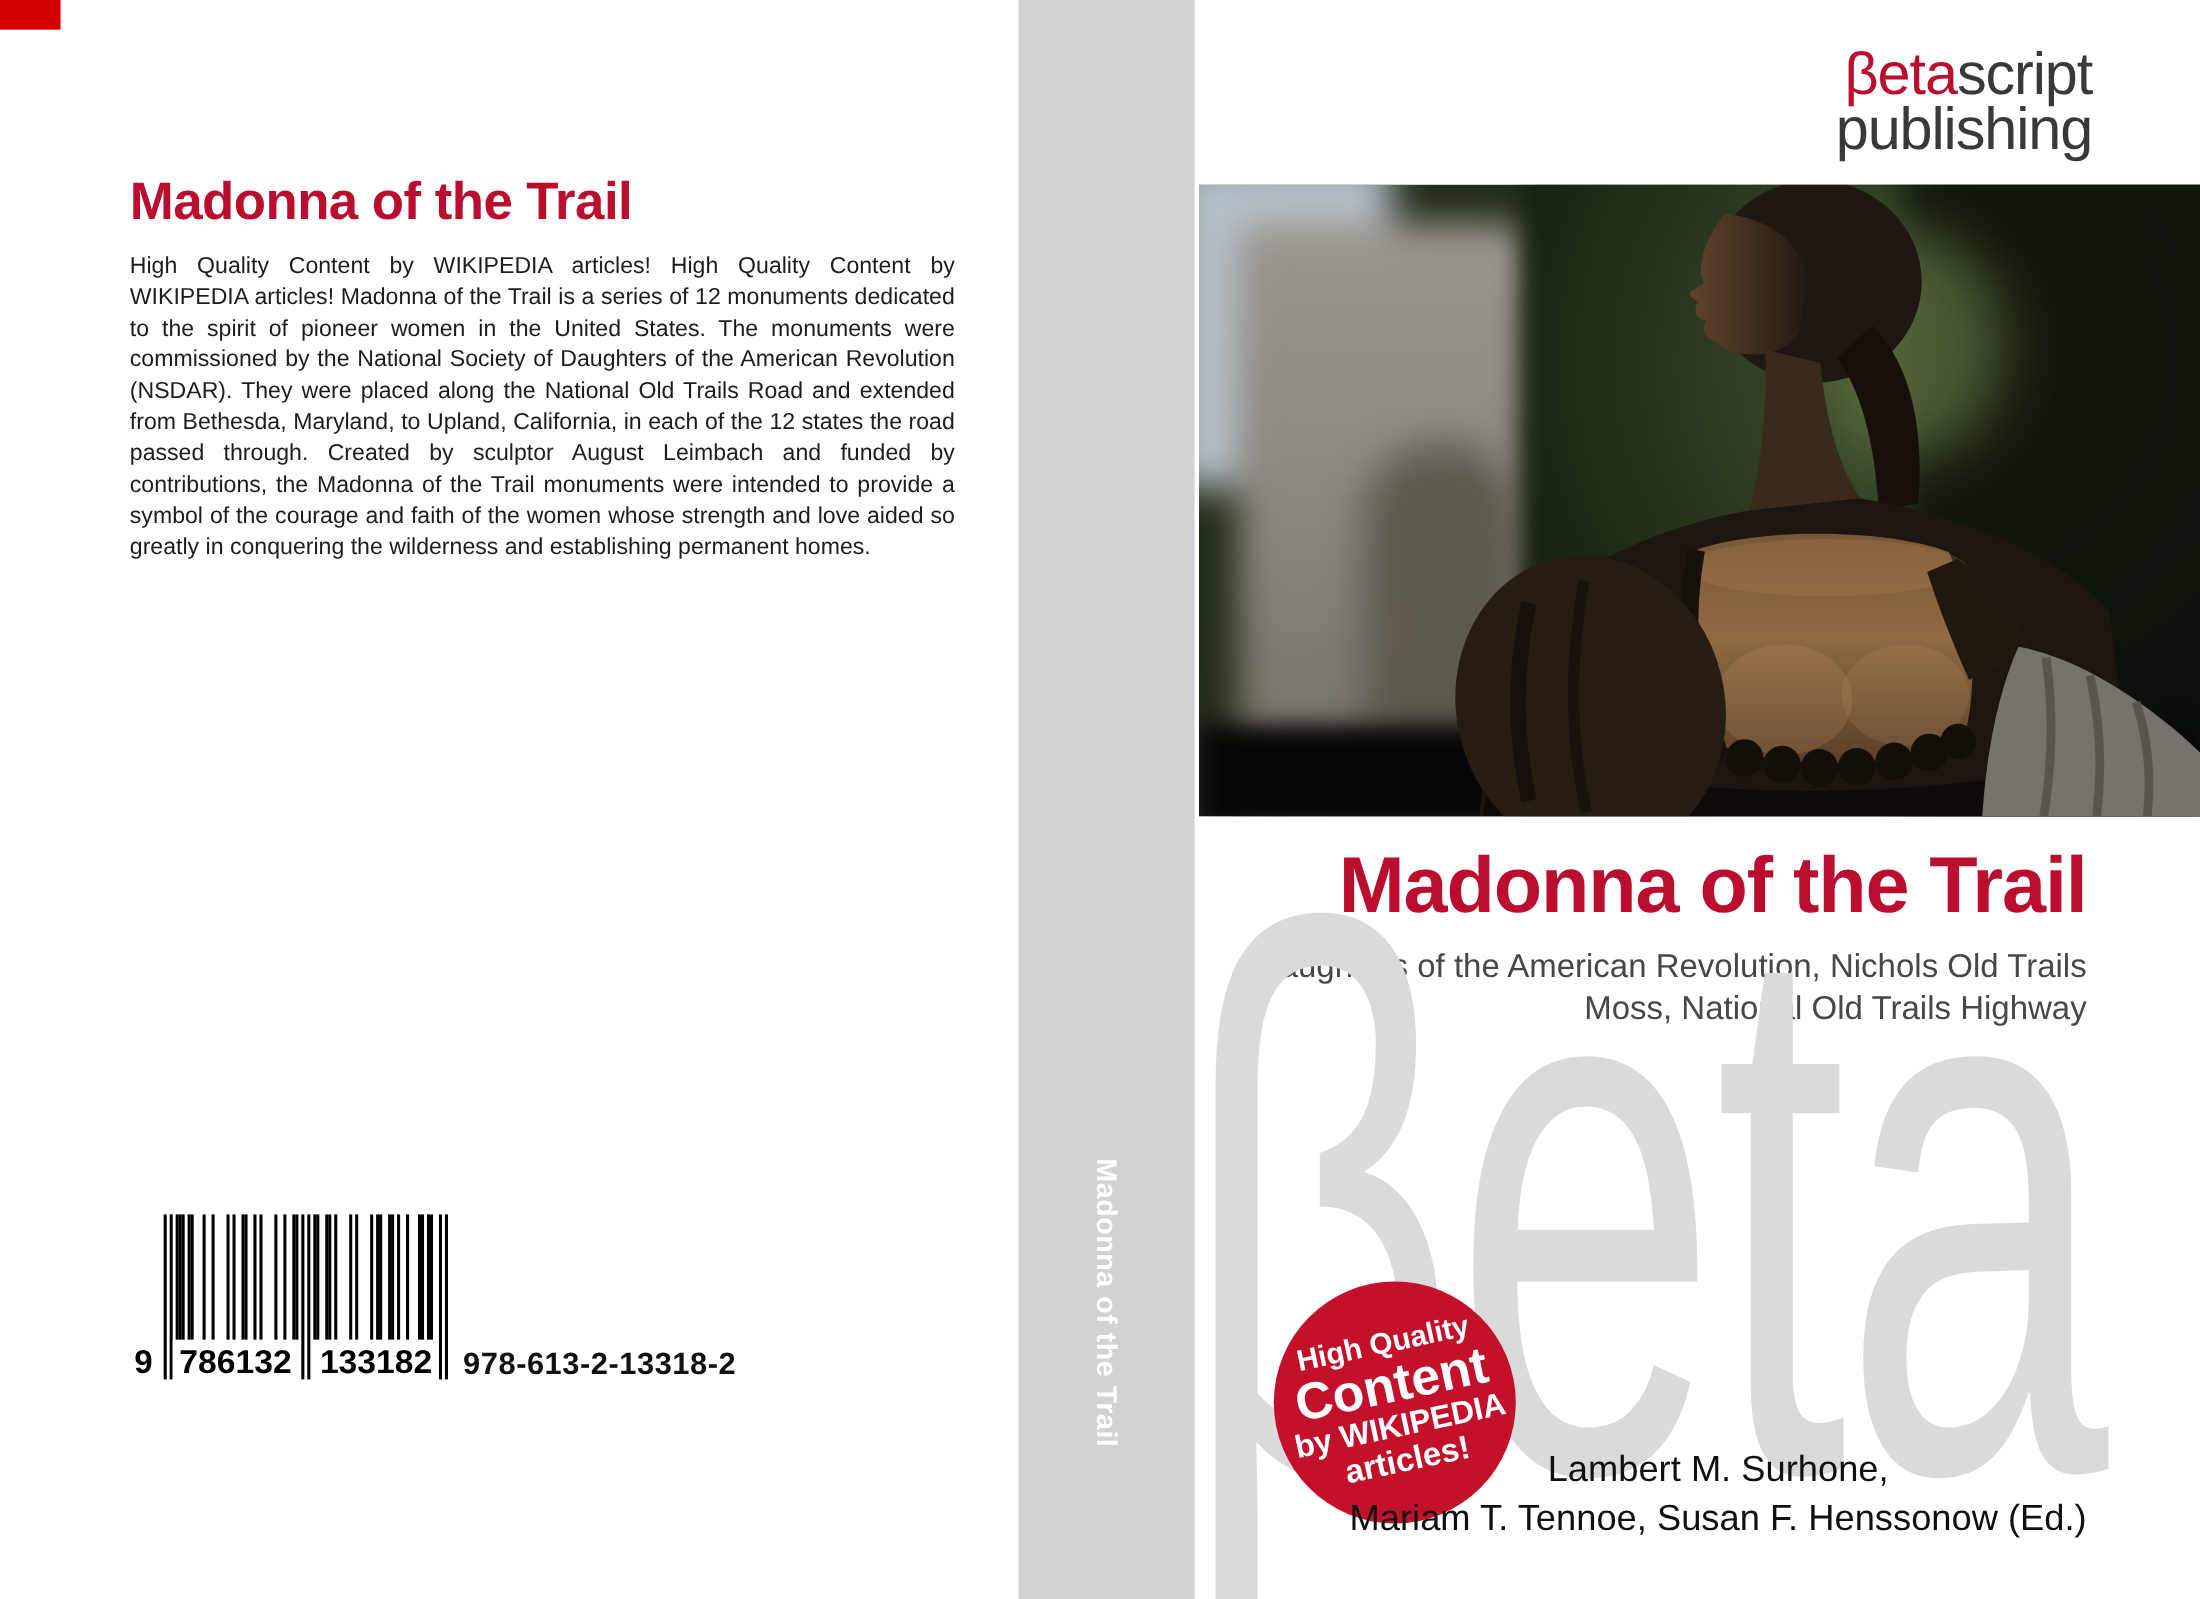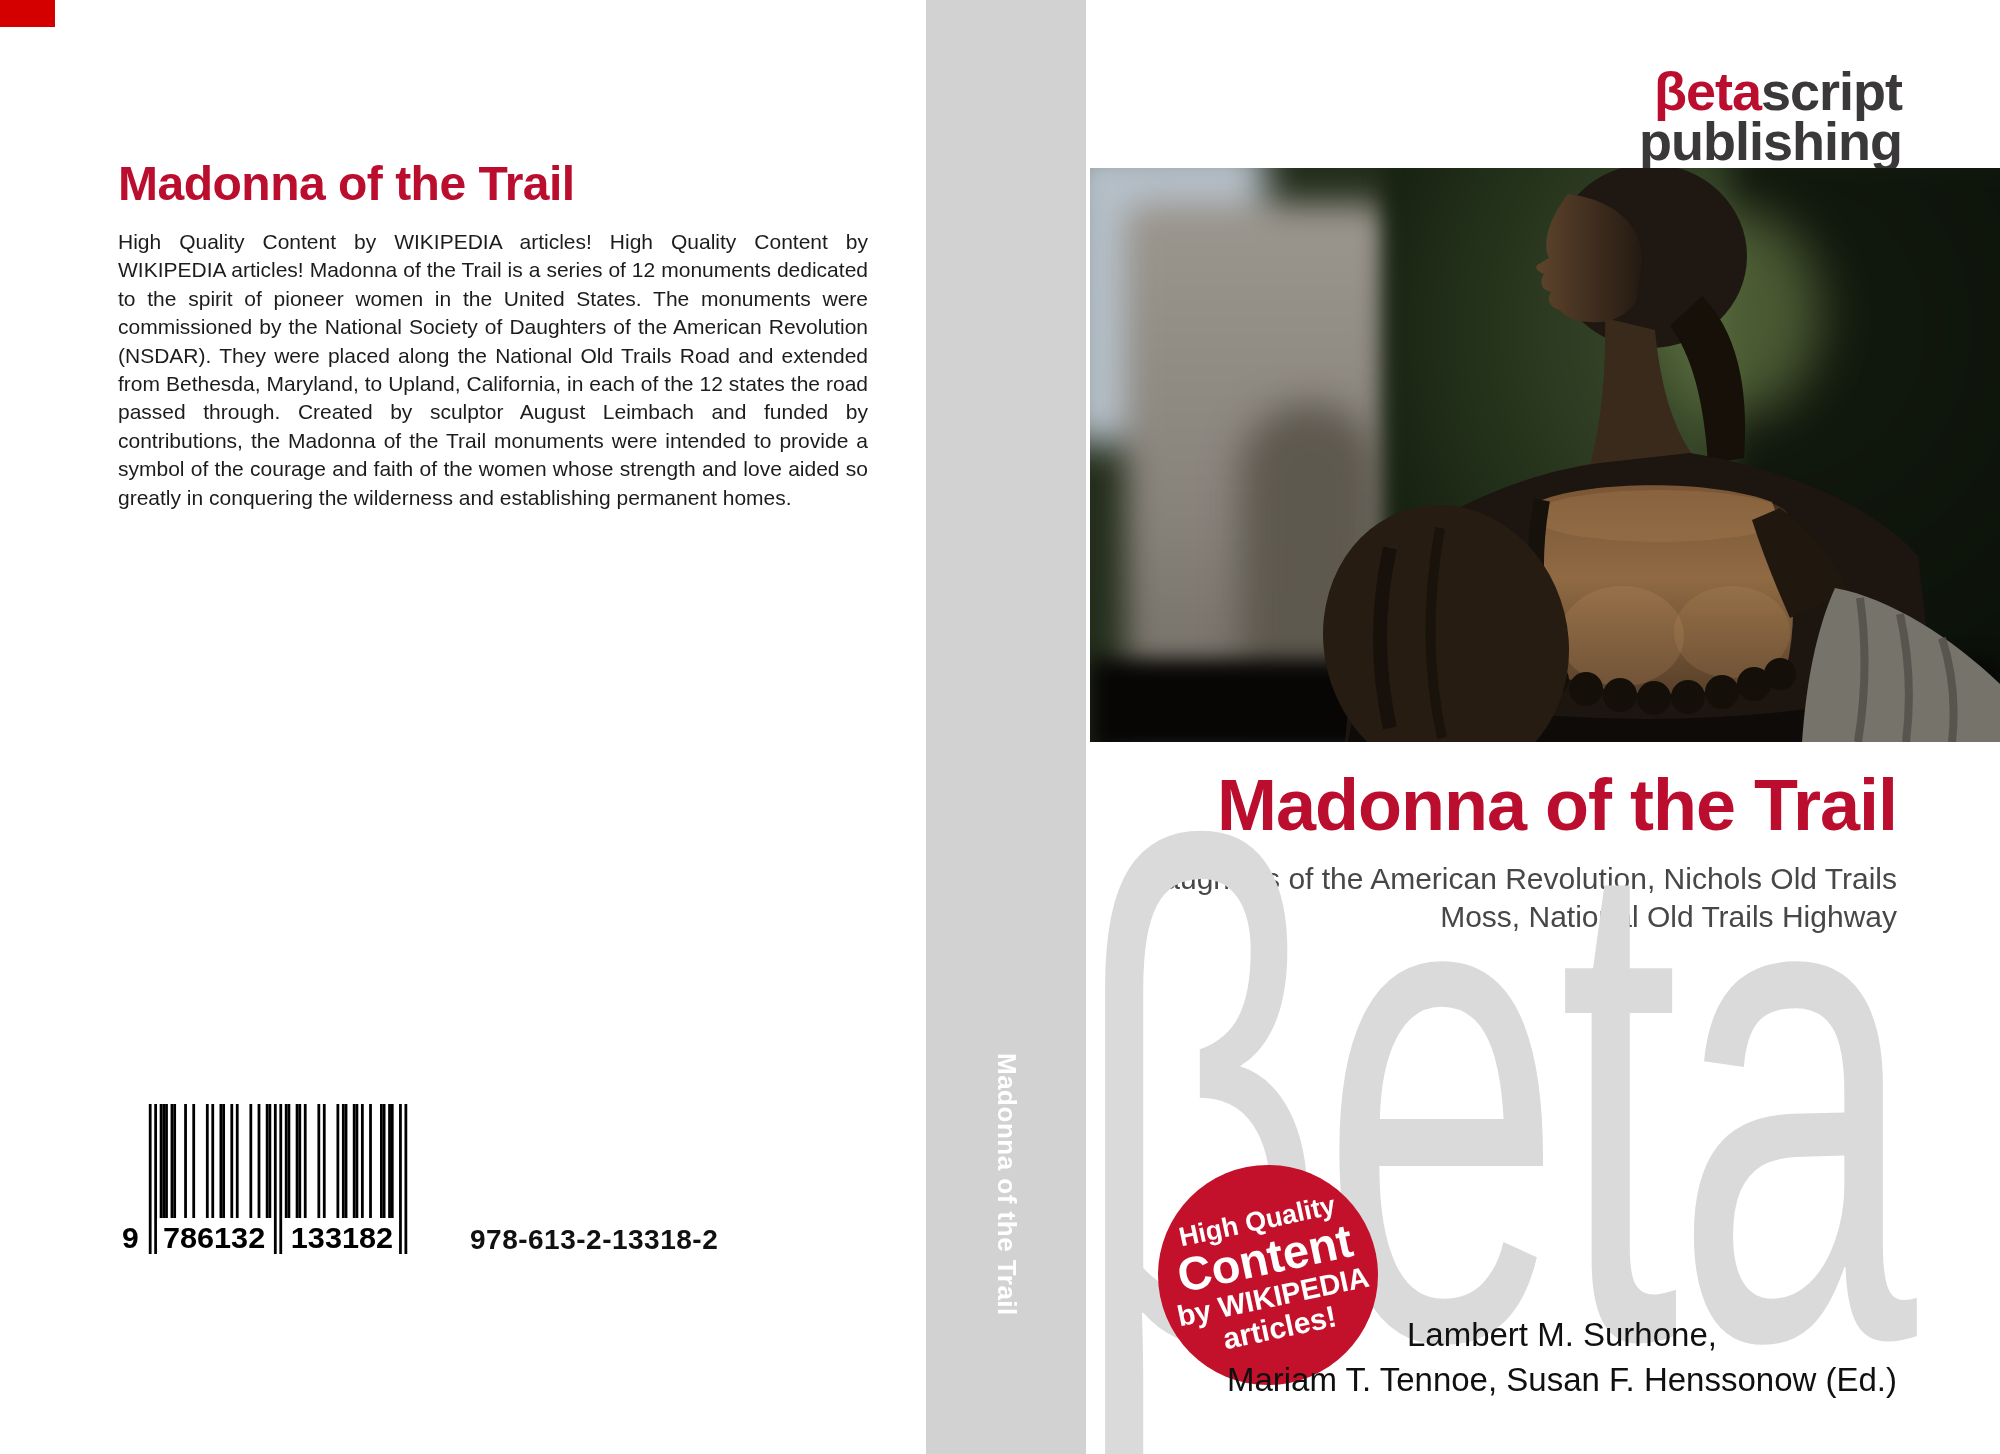--- a/index.html
+++ b/index.html
@@ -19,29 +19,29 @@
   
   .corner-mark{position:absolute;left:0;top:0;width:55px;height:27px;background:var(--corner-red);}
 
   
   .back-title{position:absolute;left:118px;top:160px;font-size:48px;font-weight:bold;color:var(--accent-red);letter-spacing:-0.5px;line-height:1;}
   .back-desc{position:absolute;left:118px;top:228px;width:750px;font-size:21px;line-height:28.4px;color:var(--text-dark);text-align:justify;}
 
   .barcode-wrap{position:absolute;left:148px;top:1104px;width:260px;height:156px;background:#fff;}
   .barcode-wrap svg{overflow:visible;display:block;}
   .bc-digits{font-family:"Liberation Sans",sans-serif;font-weight:bold;font-size:30px;fill:#000;}
-  .isbn-text{position:absolute;left:470px;top:1224px;font-size:28px;font-weight:bold;color:#111;letter-spacing:0.5px;}
+  .isbn-text{position:absolute;left:421px;top:1224px;font-size:28px;font-weight:bold;color:#111;letter-spacing:0.5px;}
 
   
   .spine{position:absolute;left:926px;top:0;width:160px;height:1454px;background:var(--spine-gray);}
   .spine-title-wrap{position:absolute;left:0;bottom:138px;width:100%;display:flex;justify-content:center;}
   .spine-title{writing-mode:vertical-rl;font-size:26px;font-weight:bold;color:#ffffff;letter-spacing:0.5px;white-space:nowrap;}
 
   
-  .logo{position:absolute;right:98px;top:42px;text-align:right;font-weight:bold;font-size:54px;line-height:50px;letter-spacing:-1px;color:var(--logo-dark);margin-top:24px;}
+  .logo{position:absolute;right:98px;top:42px;text-align:right;font-weight:normal;font-size:54px;line-height:50px;letter-spacing:-1px;color:var(--logo-dark);}
   .logo .beta{color:var(--accent-red);}
 
   .photo{position:absolute;left:1090px;top:168px;width:910px;height:574px;overflow:hidden;background:#232d1b;}
   .photo .layer{position:absolute;}
   .ph-sky{left:-25px;top:-25px;width:200px;height:300px;background:#b6c0c9;filter:blur(18px);}
   .ph-building{left:35px;top:35px;width:265px;height:570px;background:linear-gradient(180deg,#9b968e 0%,#87827a 55%,#6e695f 100%);filter:blur(16px);border-radius:22px;}
   .ph-arch{left:150px;top:235px;width:140px;height:330px;background:#5e594f;border-radius:70px 70px 0 0;filter:blur(18px);}
   .ph-foliage{left:295px;top:-35px;width:650px;height:650px;background:radial-gradient(circle at 60% 30%,#465834 0%,#27351d 45%,#101a0c 80%);filter:blur(10px);}
   .ph-foliage-dark{left:640px;top:-20px;width:310px;height:630px;background:#0a0f08;filter:blur(16px);opacity:.85;}
   .ph-blob{left:560px;top:40px;width:170px;height:210px;background:#5d7040;filter:blur(26px);opacity:.75;border-radius:50%;}

